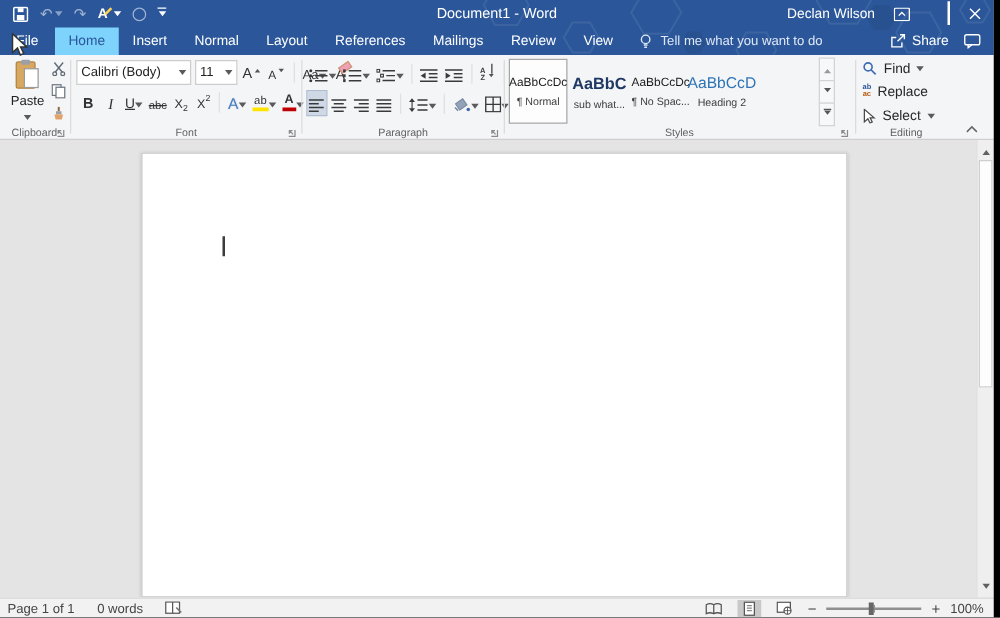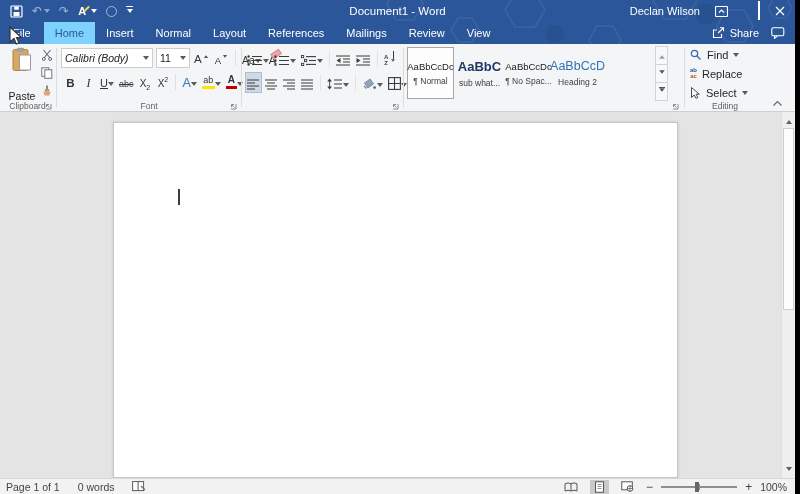--- a/index.html
+++ b/index.html
@@ -39,21 +39,21 @@
   .frow{position:absolute;display:flex;align-items:center;gap:3px;}
   .combo{height:18px;background:#fff;border:1px solid #cdcdcd;display:flex;align-items:center;
          padding:0 3px;font-size:10.5px;gap:4px;color:#222;}
   .rb{height:19px;min-width:15px;display:flex;align-items:flex-end;justify-content:center;
       font-size:11px;line-height:1;padding:2px 1px;box-sizing:border-box;position:relative;}
   .rb.toggled{background:#cfd9e6;outline:1px solid #aebdd0;}
   .msep{width:1px;height:16px;background:#e0e0e0;margin:0 2px;}
   .stack{display:flex;flex-direction:column;align-items:center;line-height:1;}
   .bar{height:3.5px;margin-top:1px;}
   
-  .paste{position:absolute;left:5px;top:3px;width:34px;display:flex;flex-direction:column;align-items:center;gap:17px;}
+  .paste{position:absolute;left:5px;top:3px;width:34px;display:flex;flex-direction:column;align-items:center;gap:2px;}
   .paste-label{font-size:10.5px;color:#222;}
   .clip-mini{position:absolute;left:41px;top:5px;display:flex;flex-direction:column;gap:6px;align-items:center;}
   
   .stylecards{position:absolute;left:2px;top:3px;display:flex;gap:2px;}
   .stylecard{width:47px;height:52px;display:flex;flex-direction:column;align-items:center;justify-content:center;
              gap:4px;box-sizing:border-box;}
   .stylecard.sel{border:1px solid #a6a6a6;background:#fdfdfe;}
   .st-sample{white-space:nowrap;}
   .st-name{font-size:8.5px;color:#3d3d3d;white-space:nowrap;}
   .stylestrip{position:absolute;left:250px;top:3px;width:13px;display:flex;flex-direction:column;}
@@ -167,20 +167,29 @@
     <div class="tabrow">
       <span class="tab" style="padding:0 13px;">File</span>
       <span class="tab active">Home</span>
       <span class="tab">Insert</span>
       <span class="tab">Normal</span>
       <span class="tab">Layout</span>
       <span class="tab">References</span>
       <span class="tab">Mailings</span>
       <span class="tab">Review</span>
       <span class="tab">View</span>
+      <span class="tellme">
+        <span>
+          <svg width="11" height="13" viewBox="0 0 11 13">
+            <circle cx="5.5" cy="4.5" r="3.4" fill="none" stroke="#dfe8f7" stroke-width="1.1"></circle>
+            <path d="M4,9 h3 M4.4,10.8 h2.2" stroke="#dfe8f7" stroke-width="1.1"></path>
+          </svg>
+        </span>
+        <span>Tell me what you want to do</span>
+      </span>
     </div>
     <div class="tabrow-right">
       <span style="display:flex;align-items:center;gap:5px;">
         <span>
           <svg width="13" height="12" viewBox="0 0 13 12">
             <path d="M5,3 H1.5 V10.5 H9.5 V7" fill="none" stroke="#fff" stroke-width="1.1"></path>
             <path d="M6,6 L11.5,0.8 M8,0.8 h3.5 v3.5" fill="none" stroke="#fff" stroke-width="1.1"></path>
           </svg>
         </span>
         <span>Share</span>
@@ -234,21 +243,21 @@
       <span class="launcher">
         <svg width="8" height="8" viewBox="0 0 8 8">
             <path d="M7,2 V7 H2 M5.5,5.5 L2.5,2.5 M2.5,5 V2.5 H5" fill="none" stroke="#8a8a8a" stroke-width="1"></path>
           </svg>
       </span>
     </div>
     <div class="sep-v" style="left:56px;"></div>
 
     <div class="grp" style="left:58px;width:182px;">
       <div class="frow" style="left:3px;top:4px;">
-        <span class="combo" style="width:84px;font-style:italic;">
+        <span class="combo" style="width:84px;">
           <span style="flex:1;">Calibri (Body)</span>
           <span class="cd"></span>
         </span>
         <span class="combo" style="width:26px;">
           <span style="flex:1;">11</span>
           <span class="cd"></span>
         </span>
         <span class="rb">
           <span style="font-size:11.5px;">A</span>
           <span class="cu" style="transform:scale(.55);margin-bottom:6px;"></span>
@@ -411,20 +420,21 @@
             <span class="cd"></span>
         </span>
         <span class="rb">
           <svg width="13" height="13" viewBox="0 0 13 13">
             <rect x="0.6" y="0.6" width="11.8" height="11.8" fill="none" stroke="#3a3a3a" stroke-width="1.1"></rect>
             <path d="M6.5,0.6 v11.8 M0.6,6.5 h11.8" stroke="#3a3a3a" stroke-width="1.1"></path>
           </svg>
             <span class="cd"></span>
         </span>
       </div>
+      <div class="grp-label">Paragraph</div>
       <span class="launcher">
         <svg width="8" height="8" viewBox="0 0 8 8">
             <path d="M7,2 V7 H2 M5.5,5.5 L2.5,2.5 M2.5,5 V2.5 H5" fill="none" stroke="#8a8a8a" stroke-width="1"></path>
           </svg>
       </span>
     </div>
     <div class="sep-v" style="left:403px;"></div>
 
     <div class="grp" style="left:405px;width:277px;">
       <div class="stylecards">
@@ -450,20 +460,21 @@
             <span class="cu sc" style="border-bottom-color:#9a9a9a;"></span>
           </span>
         <span class="stripbtn">
             <span class="tri-dn sc"></span>
           </span>
         <span class="stripbtn">
             <span class="morebar"></span>
             <span class="tri-dn sc" style="margin-top:-2px;"></span>
           </span>
       </div>
+      <div class="grp-label">Styles</div>
       <span class="launcher">
         <svg width="8" height="8" viewBox="0 0 8 8">
             <path d="M7,2 V7 H2 M5.5,5.5 L2.5,2.5 M2.5,5 V2.5 H5" fill="none" stroke="#8a8a8a" stroke-width="1"></path>
           </svg>
       </span>
     </div>
     <div class="sep-v" style="left:684px;"></div>
 
     <div class="grp" style="left:686px;width:78px;">
       <div class="edrow">

